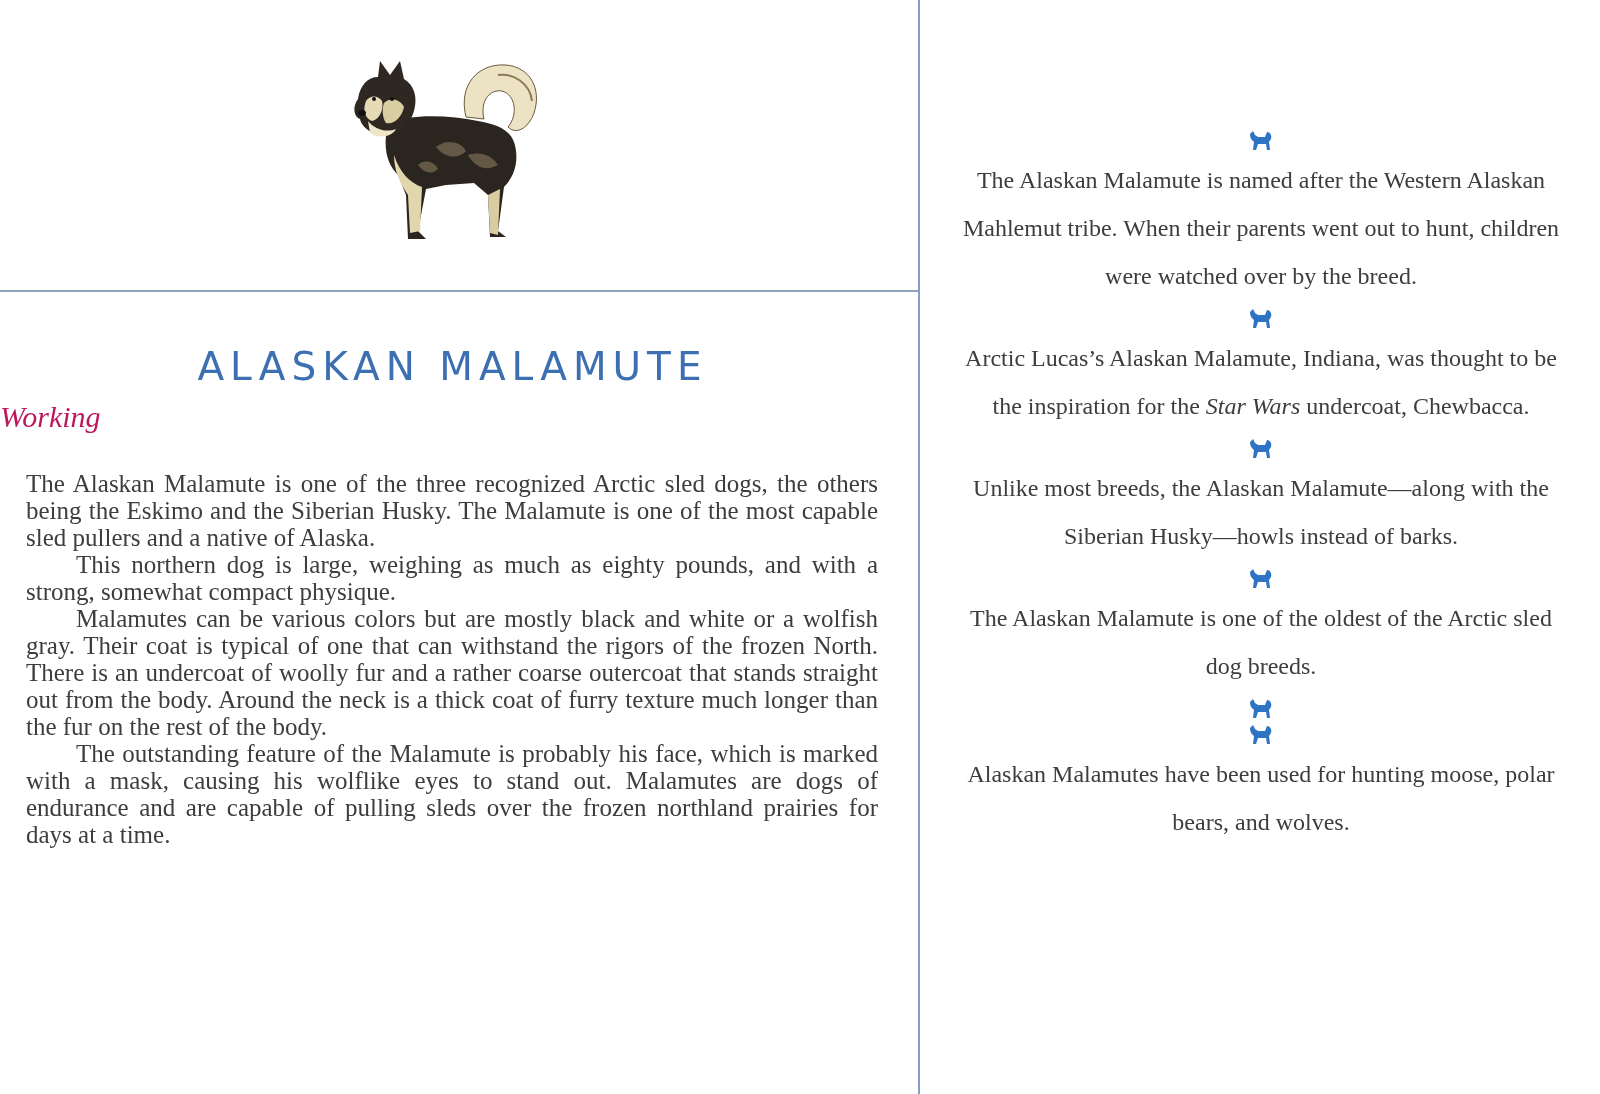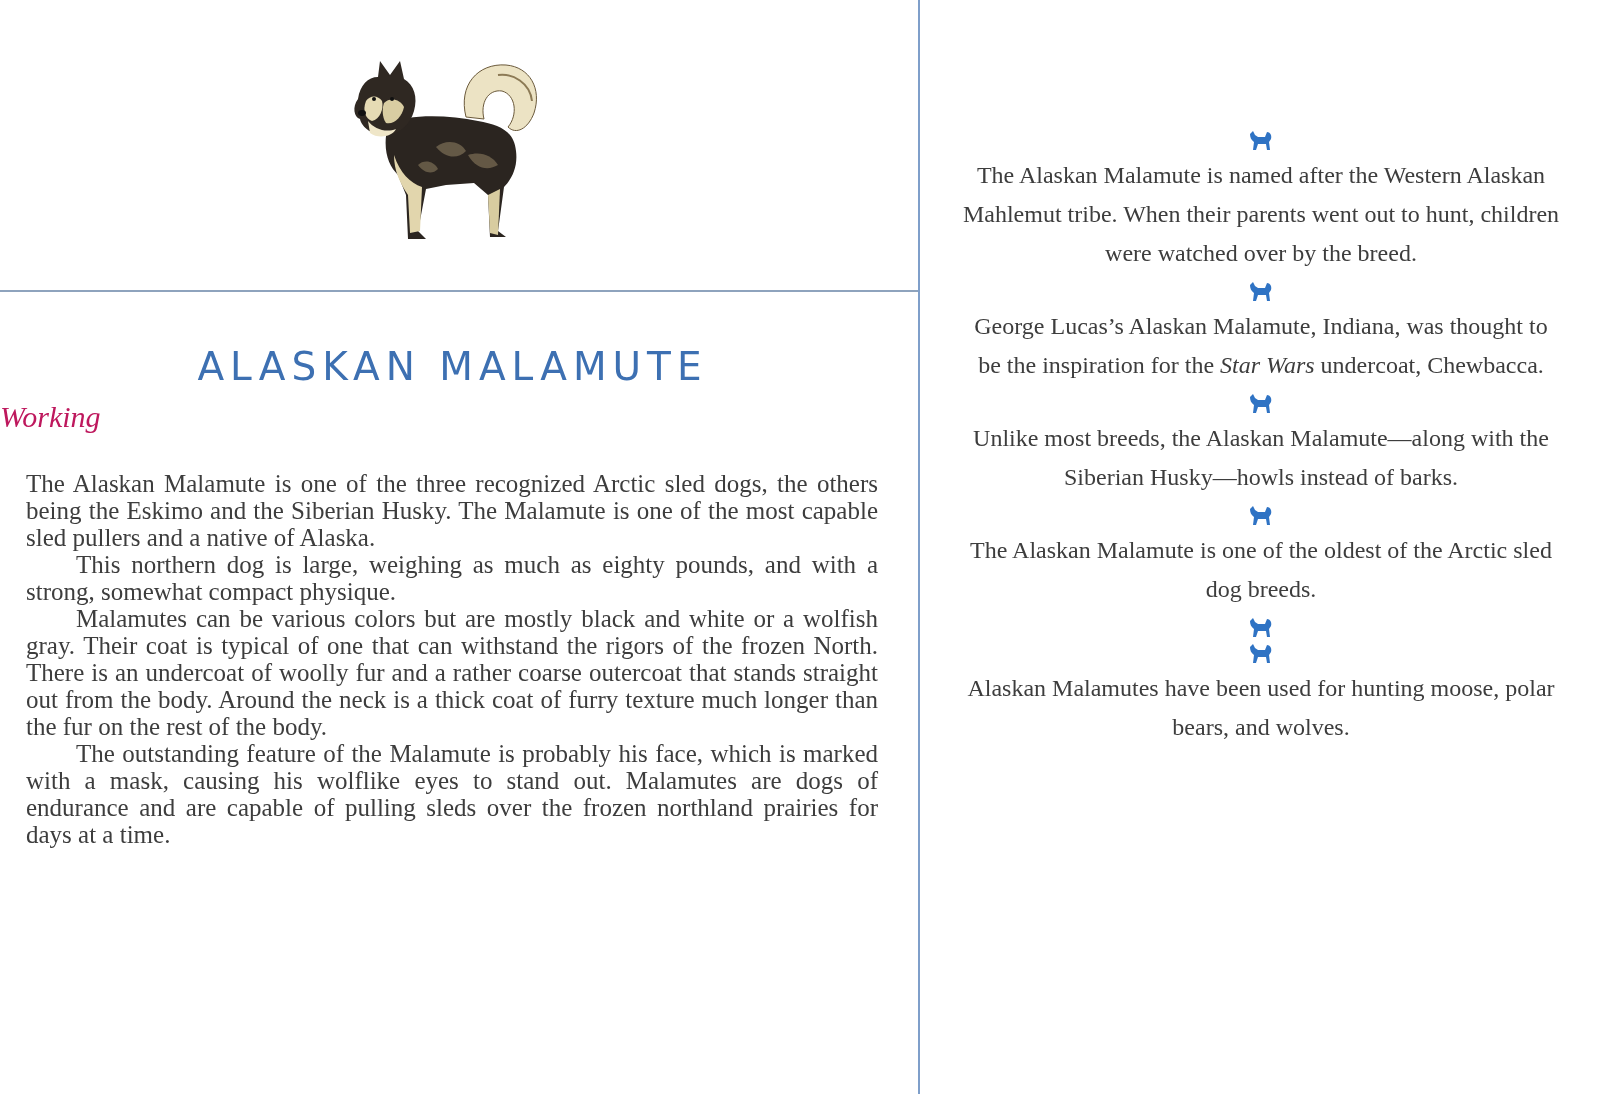--- a/index.html
+++ b/index.html
@@ -109,21 +109,21 @@
       margin: 0;
     }
     .fact-icon {
       display: block;
       margin: 0 auto;
       width: 26px;
       height: 26px;
     }
     .fact-text {
       font-size: 24px;
-      line-height: 39px;
+      line-height: 48px;
       color: #3d3d3d;
       margin: 2px 0 6px 0;
     }
     .fact-text .ital {
       font-style: italic;
     }
   </style>
 </head>
 <body>
 
@@ -173,21 +173,21 @@
       <svg class="fact-icon" viewBox="0 0 26 26">
         <path d="M2 6 L5 3 L7 7 L10 9 L17 9 L19 4 C22 4 24 7 23 11 L21 14 L22 22 L19 22 L18 16 L10 16 L8 22 L5 22 L6 14 C3 12 2 9 2 6 Z" fill="#2f73c4"></path>
       </svg>
       <div class="fact-text">The Alaskan Malamute is named after the Western Alaskan Mahlemut tribe. When their parents went out to hunt, children were watched over by the breed.</div>
     </div>
 
     <div class="fact">
       <svg class="fact-icon" viewBox="0 0 26 26">
         <path d="M2 6 L5 3 L7 7 L10 9 L17 9 L19 4 C22 4 24 7 23 11 L21 14 L22 22 L19 22 L18 16 L10 16 L8 22 L5 22 L6 14 C3 12 2 9 2 6 Z" fill="#2f73c4"></path>
       </svg>
-      <div class="fact-text"><span>George Lucas’s Alaskan Malamute, Indiana, was thought to be the inspiration for the </span><span class="ital">Star Wars</span><span> undercoat, Chewbacca.</span></div>
+      <div class="fact-text"><span>Arctic Lucas’s Alaskan Malamute, Indiana, was thought to be the inspiration for the </span><span class="ital">Star Wars</span><span> undercoat, Chewbacca.</span></div>
     </div>
 
     <div class="fact">
       <svg class="fact-icon" viewBox="0 0 26 26">
         <path d="M2 6 L5 3 L7 7 L10 9 L17 9 L19 4 C22 4 24 7 23 11 L21 14 L22 22 L19 22 L18 16 L10 16 L8 22 L5 22 L6 14 C3 12 2 9 2 6 Z" fill="#2f73c4"></path>
       </svg>
       <div class="fact-text" style="margin-left:-30px;margin-right:-30px;">Unlike most breeds, the Alaskan Malamute—along with the Siberian Husky—howls instead of barks.</div>
     </div>
 
     <div class="fact">

